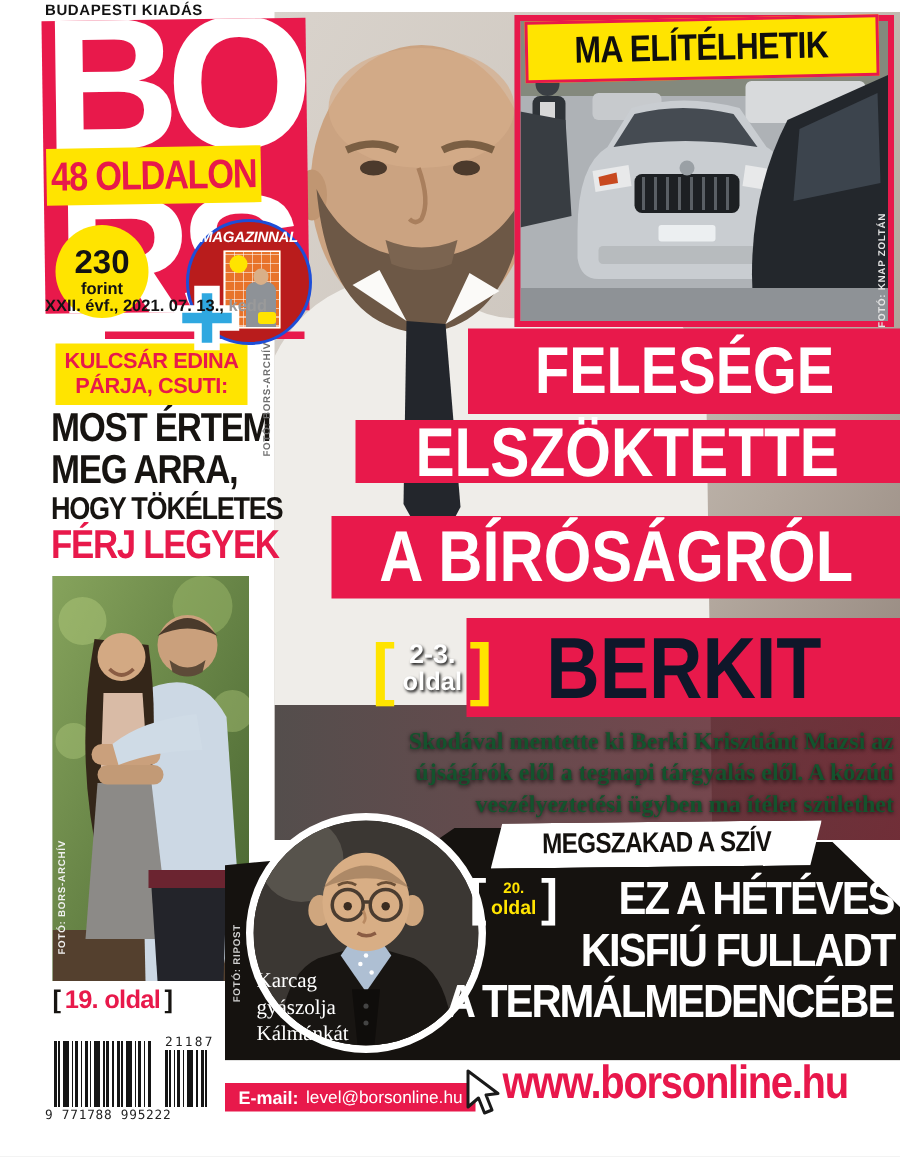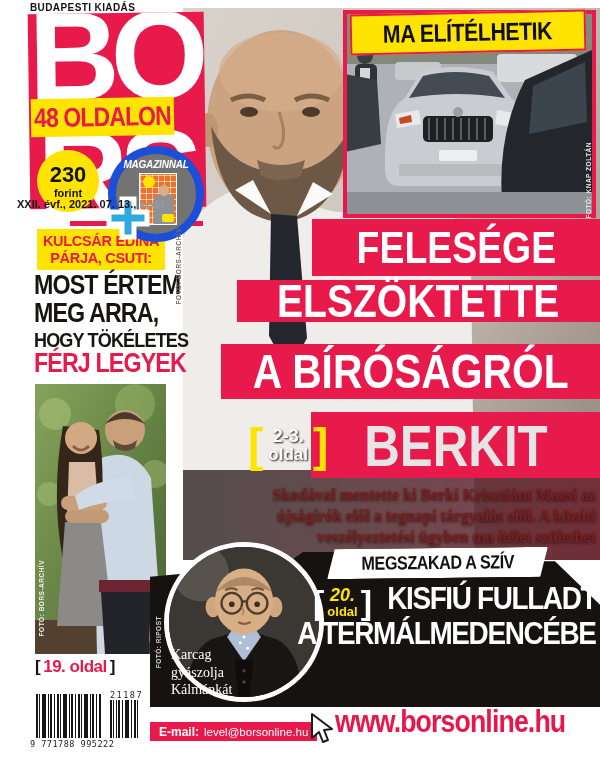--- a/index.html
+++ b/index.html
@@ -17,35 +17,35 @@
            font-size:126px;line-height:1;letter-spacing:-9px;}
   .logo-rs{position:absolute;bottom:-30px;left:-4px;right:0;text-align:center;color:#fff;font-weight:bold;
            font-size:126px;line-height:1;letter-spacing:-9px;}
   .pages-band{left:31px;top:98px;width:143px;height:38px;background:#ffe400;z-index:2;display:flex;
               align-items:center;justify-content:center;color:#e8194b;font-weight:bold;font-size:27px;
               letter-spacing:-1px;transform:rotate(-1deg);}
   .price-circle{left:37px;top:150px;width:62px;height:62px;border-radius:50%;background:#ffe400;z-index:3;
                 display:flex;flex-direction:column;align-items:center;justify-content:center;color:#131313;}
   .price-val{font-size:22px;font-weight:bold;line-height:1;}
   .price-unit{font-size:11px;font-weight:bold;margin-top:1px;}
-  .mag-circle{left:108px;top:146px;width:80px;height:80px;border-radius:50%;background:#737373;z-index:4;
-              border:8px solid #1d4ed8;overflow:visible;}
+  .mag-circle{left:124px;top:146px;width:80px;height:80px;border-radius:50%;background:#b91c1c;z-index:4;
+              border:2px solid #1d4ed8;overflow:visible;}
   .mag-label{position:absolute;top:5px;left:0;right:0;text-align:center;color:#fff;font-weight:bold;
              font-style:italic;font-size:10px;letter-spacing:-.2px;}
   .mag-cover{position:absolute;left:23px;top:19px;width:36px;height:50px;background:#e8732a;border:1px solid #fff;overflow:hidden;}
   .mag-grid{position:absolute;inset:0;background:
       repeating-linear-gradient(0deg,rgba(255,255,255,.55) 0 1px,transparent 1px 6px),
       repeating-linear-gradient(90deg,rgba(255,255,255,.55) 0 1px,transparent 1px 6px);}
   .mag-man{position:absolute;right:2px;bottom:-4px;width:20px;height:34px;background:#8e9297;border-radius:6px 6px 0 0;}
   .mag-head{position:absolute;right:7px;bottom:28px;width:10px;height:11px;background:#d9af88;border-radius:50%;}
   .mag-one{position:absolute;left:3px;top:2px;width:12px;height:12px;border-radius:50%;background:#ffe400;
            color:#b33;font-size:9px;font-weight:bold;text-align:center;line-height:12px;}
   .mag-badge{position:absolute;right:2px;bottom:2px;width:12px;height:8px;background:#ffe400;border-radius:2px;}
   .plus-icon{position:absolute;left:-12px;top:40px;width:48px;height:48px;}
-  .issue-line{left:17px;top:198px;font-size:11px;font-weight:bold;color:#131313;z-index:5;}
+  .issue-line{left:30px;top:198px;font-size:11px;font-weight:bold;color:#131313;z-index:5;}
   .issue-day{color:#9a9a9a;}
 
   
   .red-strip{left:70px;top:221px;width:133px;height:5px;background:#e8194b;}
   .kicker-left{left:37px;top:229px;width:128px;background:#ffe400;color:#e8194b;font-weight:bold;
                font-size:14.5px;line-height:1.15;text-align:center;padding:4px 0;letter-spacing:-.3px;}
   .lhl{left:34px;color:#171411;font-weight:bold;letter-spacing:-1px;line-height:1;}
   .lhl1{top:272px;font-size:27px;}
   .lhl2{top:300px;font-size:27px;}
   .lhl3{top:329px;font-size:21px;}
@@ -73,43 +73,43 @@
   .kicker-top{left:350px;top:12px;width:232px;height:37px;background:#ffe400;border:2px solid #e8194b;
               z-index:10;display:flex;align-items:center;justify-content:center;transform:rotate(-1.2deg);
               color:#100f0d;font-weight:bold;font-size:25px;letter-spacing:-.5px;}
 
   
   .bar{position:absolute;right:0;background:#e8194b;color:#fff;display:flex;align-items:center;
        justify-content:center;font-weight:bold;z-index:5;}
   .bar1{left:312px;top:219px;height:57px;font-size:44px;}
   .bar2{left:237px;top:280px;height:42px;font-size:46px;}
   .bar3{left:221px;top:344px;height:55px;font-size:48px;}
-  .bar4{left:311px;top:412px;height:66px;font-size:58px;color:#e5e5e5;}
+  .bar4{left:311px;top:412px;height:66px;font-size:58px;color:#0f172a;}
   .pageref1{left:248px;top:427px;z-index:6;display:flex;align-items:center;gap:5px;}
   .pageref1 .bk{color:#ffe400;font-size:46px;font-weight:bold;line-height:.8;}
   .pageref1 .col{text-align:center;color:#fff;font-weight:bold;line-height:1.05;
                  text-shadow:1px 1px 2px rgba(0,0,0,.9);}
   .pr1-num{font-size:18px;} .pr1-word{font-size:17px;}
-  .dek{left:190px;top:485px;width:406px;z-index:6;text-align:right;color:#7f1d1d;
+  .dek{left:190px;top:485px;width:406px;z-index:6;text-align:right;color:#14532d;
        font-family:"Liberation Serif",serif;font-weight:bold;font-size:16px;line-height:1.3;
        text-shadow:0 1px 3px rgba(0,0,0,.75);}
 
   
   .black-wedge{left:150px;top:552px;width:450px;height:155px;background:#15120f;z-index:4;
       clip-path:polygon(0 16%,30% 8%,34% 0,70% 0,74% 6%,90% 6%,100% 34%,100% 100%,0 100%);}
   .boy-circle{left:164px;top:542px;width:150px;height:150px;border:5px solid #fff;border-radius:50%;
               background:#332f2b;overflow:hidden;z-index:5;}
   .kicker-bottom{left:327px;top:548px;width:221px;height:30px;background:#fff;z-index:6;display:flex;
                  align-items:center;justify-content:center;color:#14110e;font-weight:bold;font-size:19px;
                  letter-spacing:-.5px;clip-path:polygon(8px 0,100% 0,calc(100% - 8px) 100%,0 100%);
                  transform:rotate(-.6deg);}
   .pageref2{left:313px;top:586px;z-index:7;display:flex;align-items:center;gap:3px;}
   .pageref2 .bk{color:#fff;font-size:34px;font-weight:bold;line-height:.8;}
   .pageref2 .col{text-align:center;color:#ffe400;font-weight:bold;line-height:1.05;}
-  .pr2-num{font-size:18px;font-style:italic;} .pr2-word{font-size:13px;}
+  .pr2-num{font-size:10px;} .pr2-word{font-size:13px;}
   .bottom-hl{left:250px;top:582px;width:346px;z-index:6;text-align:right;color:#fff;font-weight:bold;
              font-size:31px;letter-spacing:-1.5px;line-height:1.12;}
   .boy-caption{left:171px;top:646px;z-index:7;color:#fff;font-family:"Liberation Serif",serif;
                font-size:14px;line-height:1.25;}
 
   
   .barcode{left:30px;top:690px;width:116px;height:60px;z-index:8;}
   .bc-main-bars{position:absolute;left:6px;top:4px;width:66px;height:44px;background:
       repeating-linear-gradient(90deg,#151515 0 1px,transparent 1px 3px),
       repeating-linear-gradient(90deg,#151515 0 2px,transparent 2px 7px);}
@@ -349,20 +349,21 @@
   <div class="abs pageref2">
     <span class="bk">[</span>
     <span class="col">
       <div class="pr2-num">20.</div>
       <div class="pr2-word">oldal</div>
     </span>
     <span class="bk">]</span>
   </div>
 
   <div class="abs bottom-hl">
+    <div><span class="sqz-r">EZ A HÉTÉVES</span></div>
     <div><span class="sqz-r">KISFIÚ FULLADT</span></div>
     <div><span class="sqz-r">A TERMÁLMEDENCÉBE</span></div>
   </div>
 
   <div class="abs boy-caption">
     <div>Karcag</div>
     <div>gyászolja</div>
     <div>Kálmánkát</div>
   </div>
 

